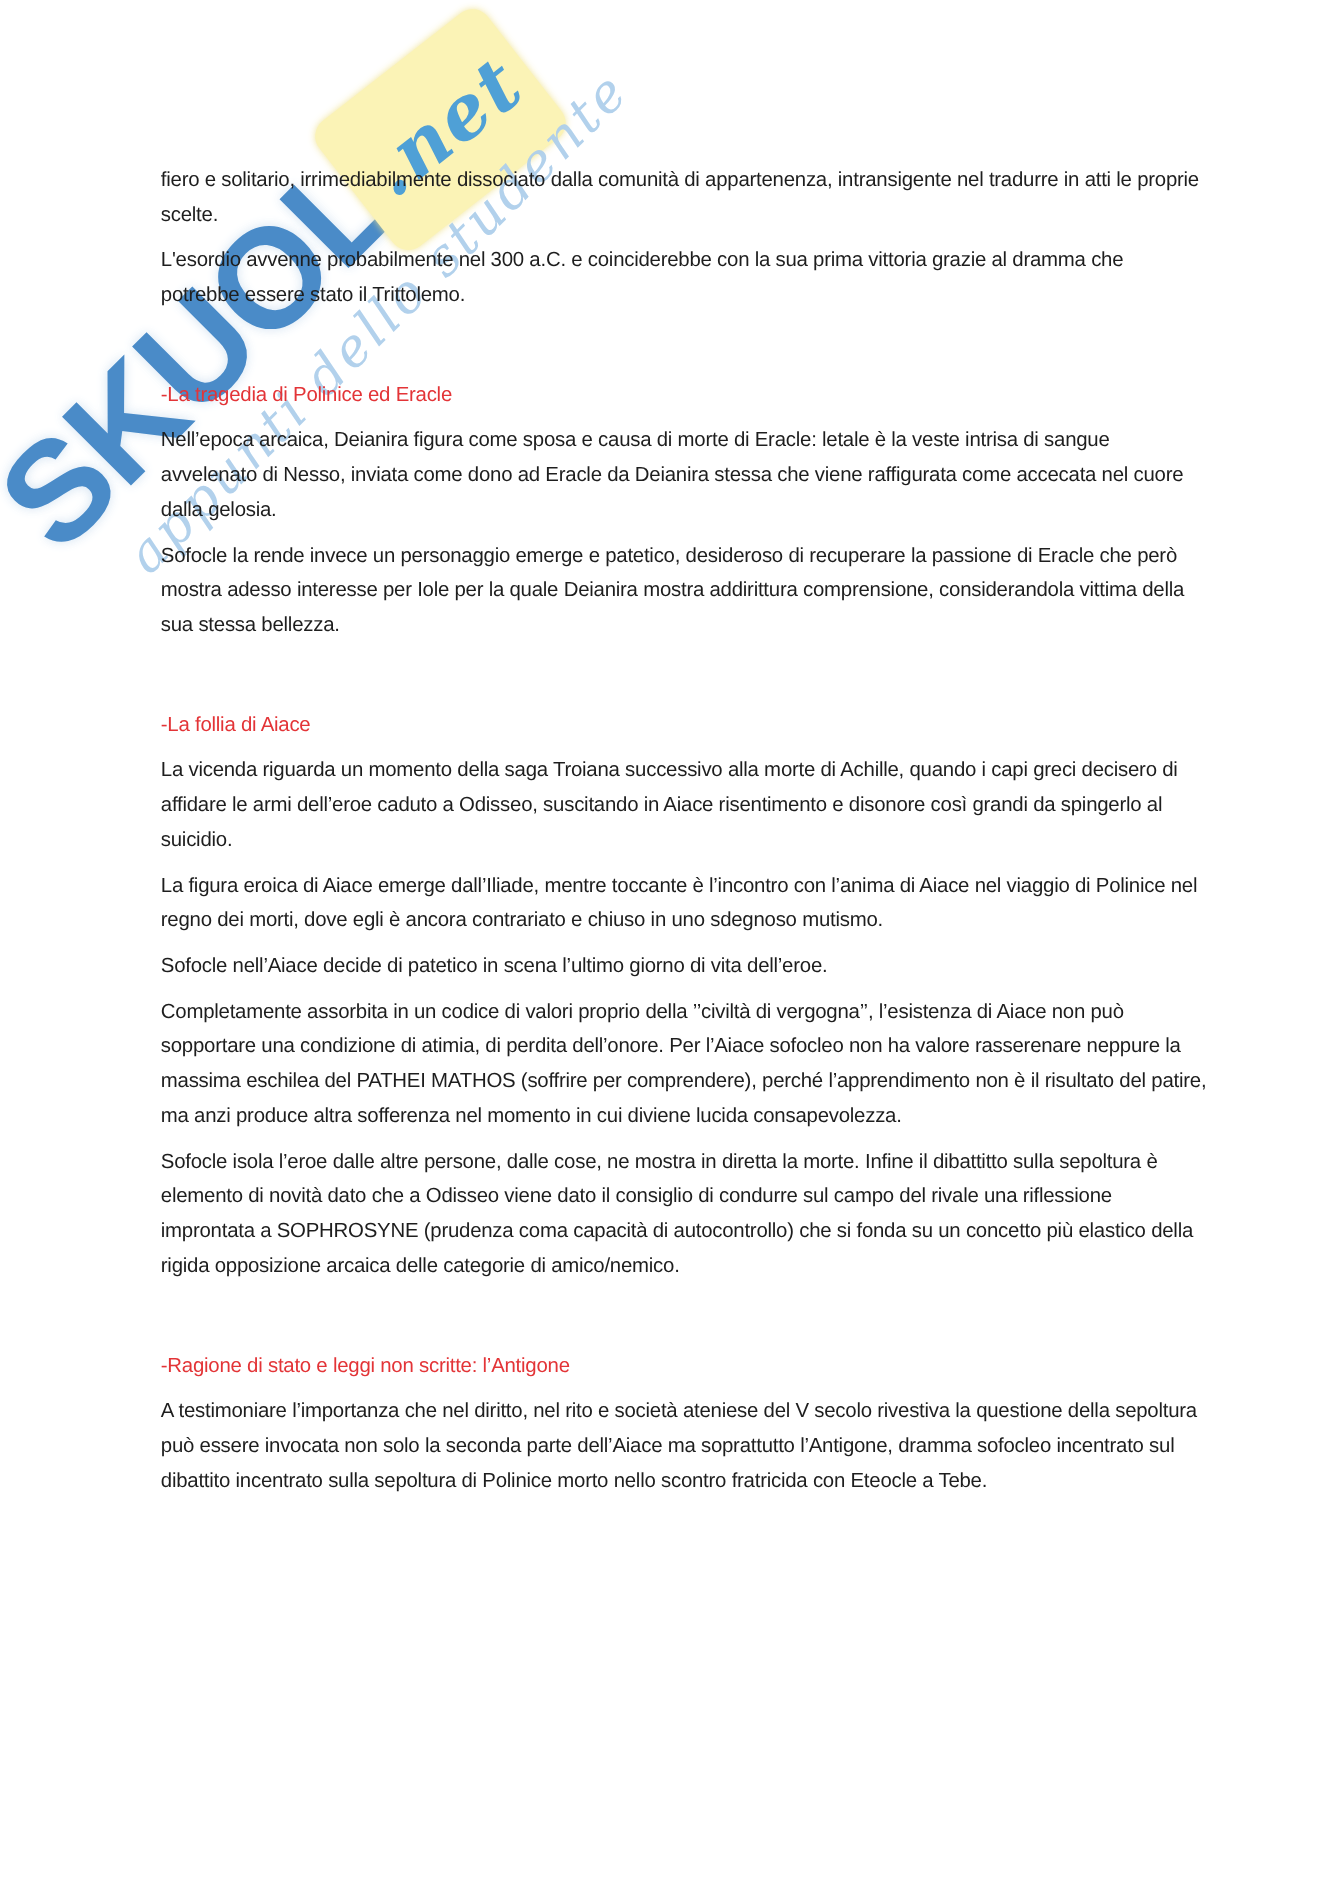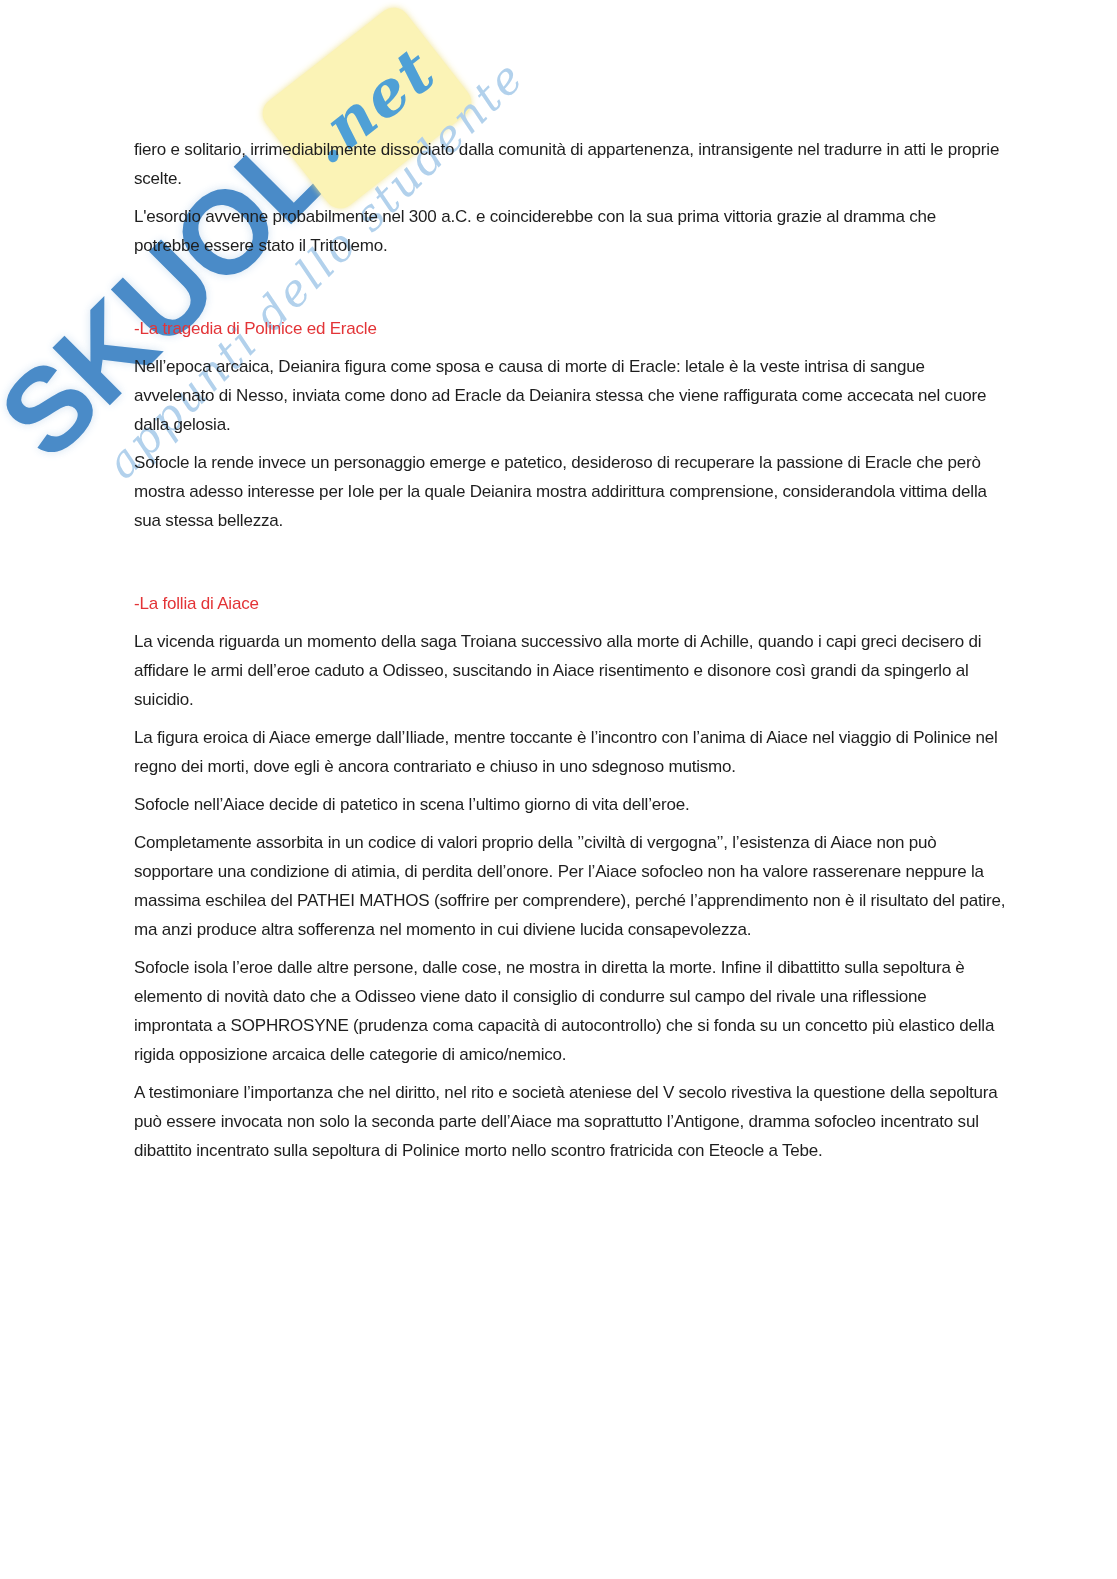--- a/index.html
+++ b/index.html
@@ -119,16 +119,17 @@
     <p>L'esordio avvenne probabilmente nel 300 a.C. e coinciderebbe con la sua prima vittoria grazie al dramma che potrebbe essere stato il Trittolemo.</p>
     <h3 class="red-h">-La tragedia di Polinice ed Eracle</h3>
     <p>Nell’epoca arcaica, Deianira figura come sposa e causa di morte di Eracle: letale è la veste intrisa di sangue avvelenato di Nesso, inviata come dono ad Eracle da Deianira stessa che viene raffigurata come accecata nel cuore dalla gelosia.</p>
     <p>Sofocle la rende invece un personaggio emerge e patetico, desideroso di recuperare la passione di Eracle che però mostra adesso interesse per Iole per la quale Deianira mostra addirittura comprensione, considerandola vittima della sua stessa bellezza.</p>
     <h3 class="red-h">-La follia di Aiace</h3>
     <p>La vicenda riguarda un momento della saga Troiana successivo alla morte di Achille, quando i capi greci decisero di affidare le armi dell’eroe caduto a Odisseo, suscitando in Aiace risentimento e disonore così grandi da spingerlo al suicidio.</p>
     <p>La figura eroica di Aiace emerge dall’Iliade, mentre toccante è l’incontro con l’anima di Aiace nel viaggio di Polinice nel regno dei morti, dove egli è ancora contrariato e chiuso in uno sdegnoso mutismo.</p>
     <p>Sofocle nell’Aiace decide di patetico in scena l’ultimo giorno di vita dell’eroe.</p>
     <p>Completamente assorbita in un codice di valori proprio della ’’civiltà di vergogna’’, l’esistenza di Aiace non può sopportare una condizione di atimia, di perdita dell’onore. Per l’Aiace sofocleo non ha valore rasserenare neppure la massima eschilea del PATHEI MATHOS (soffrire per comprendere), perché l’apprendimento non è il risultato del patire, ma anzi produce altra sofferenza nel momento in cui diviene lucida consapevolezza.</p>
     <p>Sofocle isola l’eroe dalle altre persone, dalle cose, ne mostra in diretta la morte. Infine il dibattitto sulla sepoltura è elemento di novità dato che a Odisseo viene dato il consiglio di condurre sul campo del rivale una riflessione improntata a SOPHROSYNE (prudenza coma capacità di autocontrollo) che si fonda su un concetto più elastico della rigida opposizione arcaica delle categorie di amico/nemico.</p>
+    <h3 class="red-h">-Ragione di stato e leggi non scritte: l’Antigone</h3>
     <p>A testimoniare l’importanza che nel diritto, nel rito e società ateniese del V secolo rivestiva la questione della sepoltura può essere invocata non solo la seconda parte dell’Aiace ma soprattutto l’Antigone, dramma sofocleo incentrato sul dibattito incentrato sulla sepoltura di Polinice morto nello scontro fratricida con Eteocle a Tebe.</p>
   </div>
 
 </div>
 
 </body></html>

